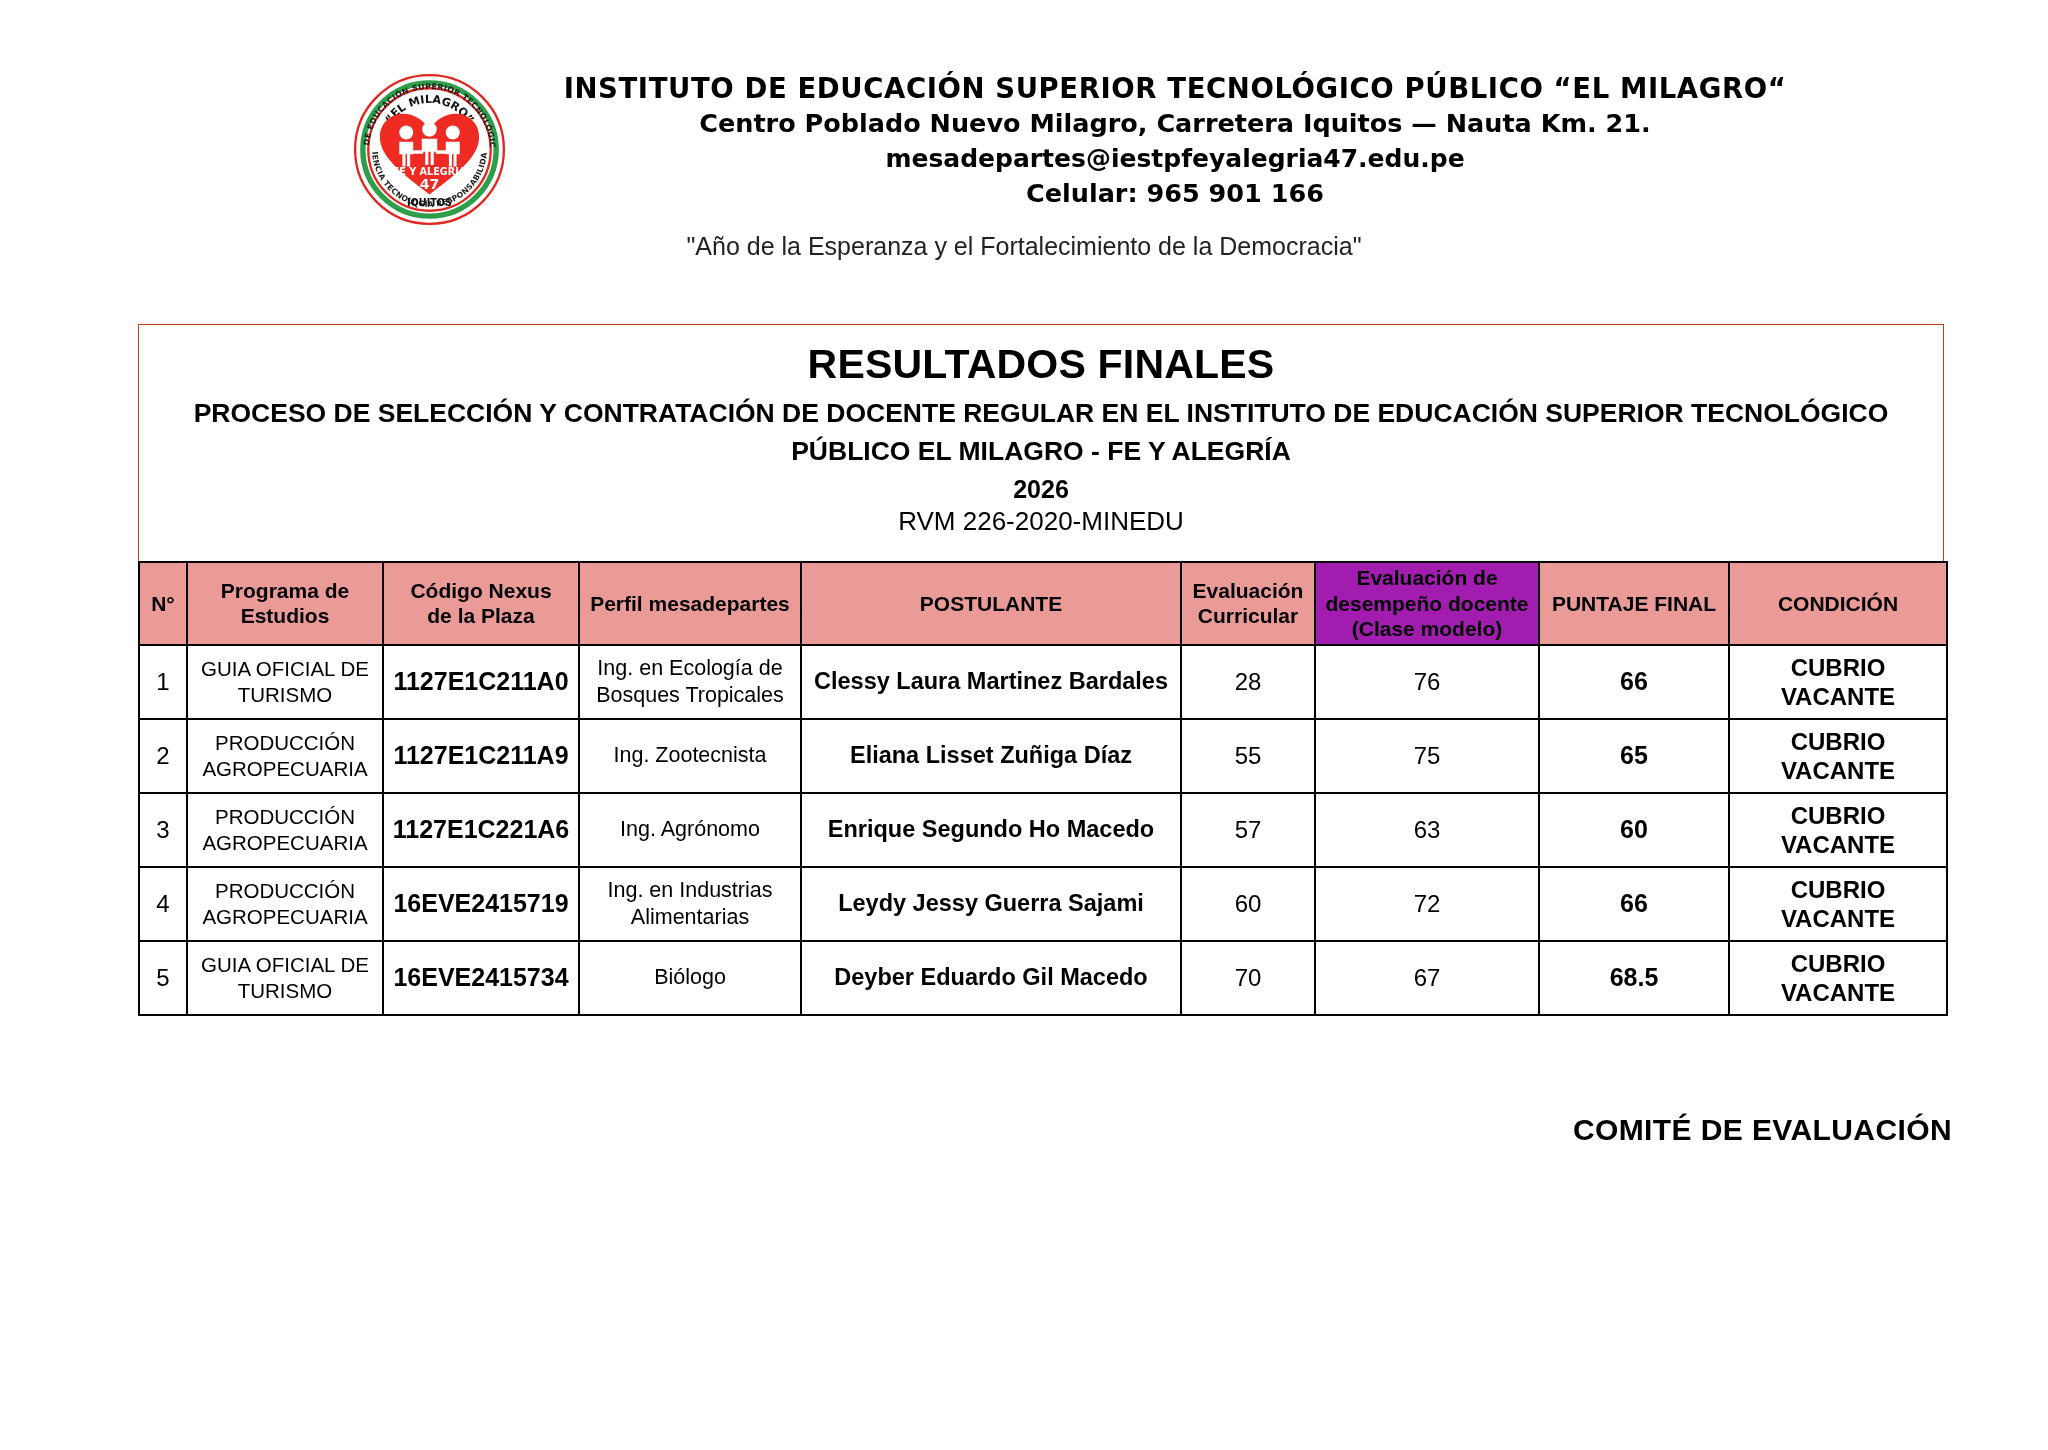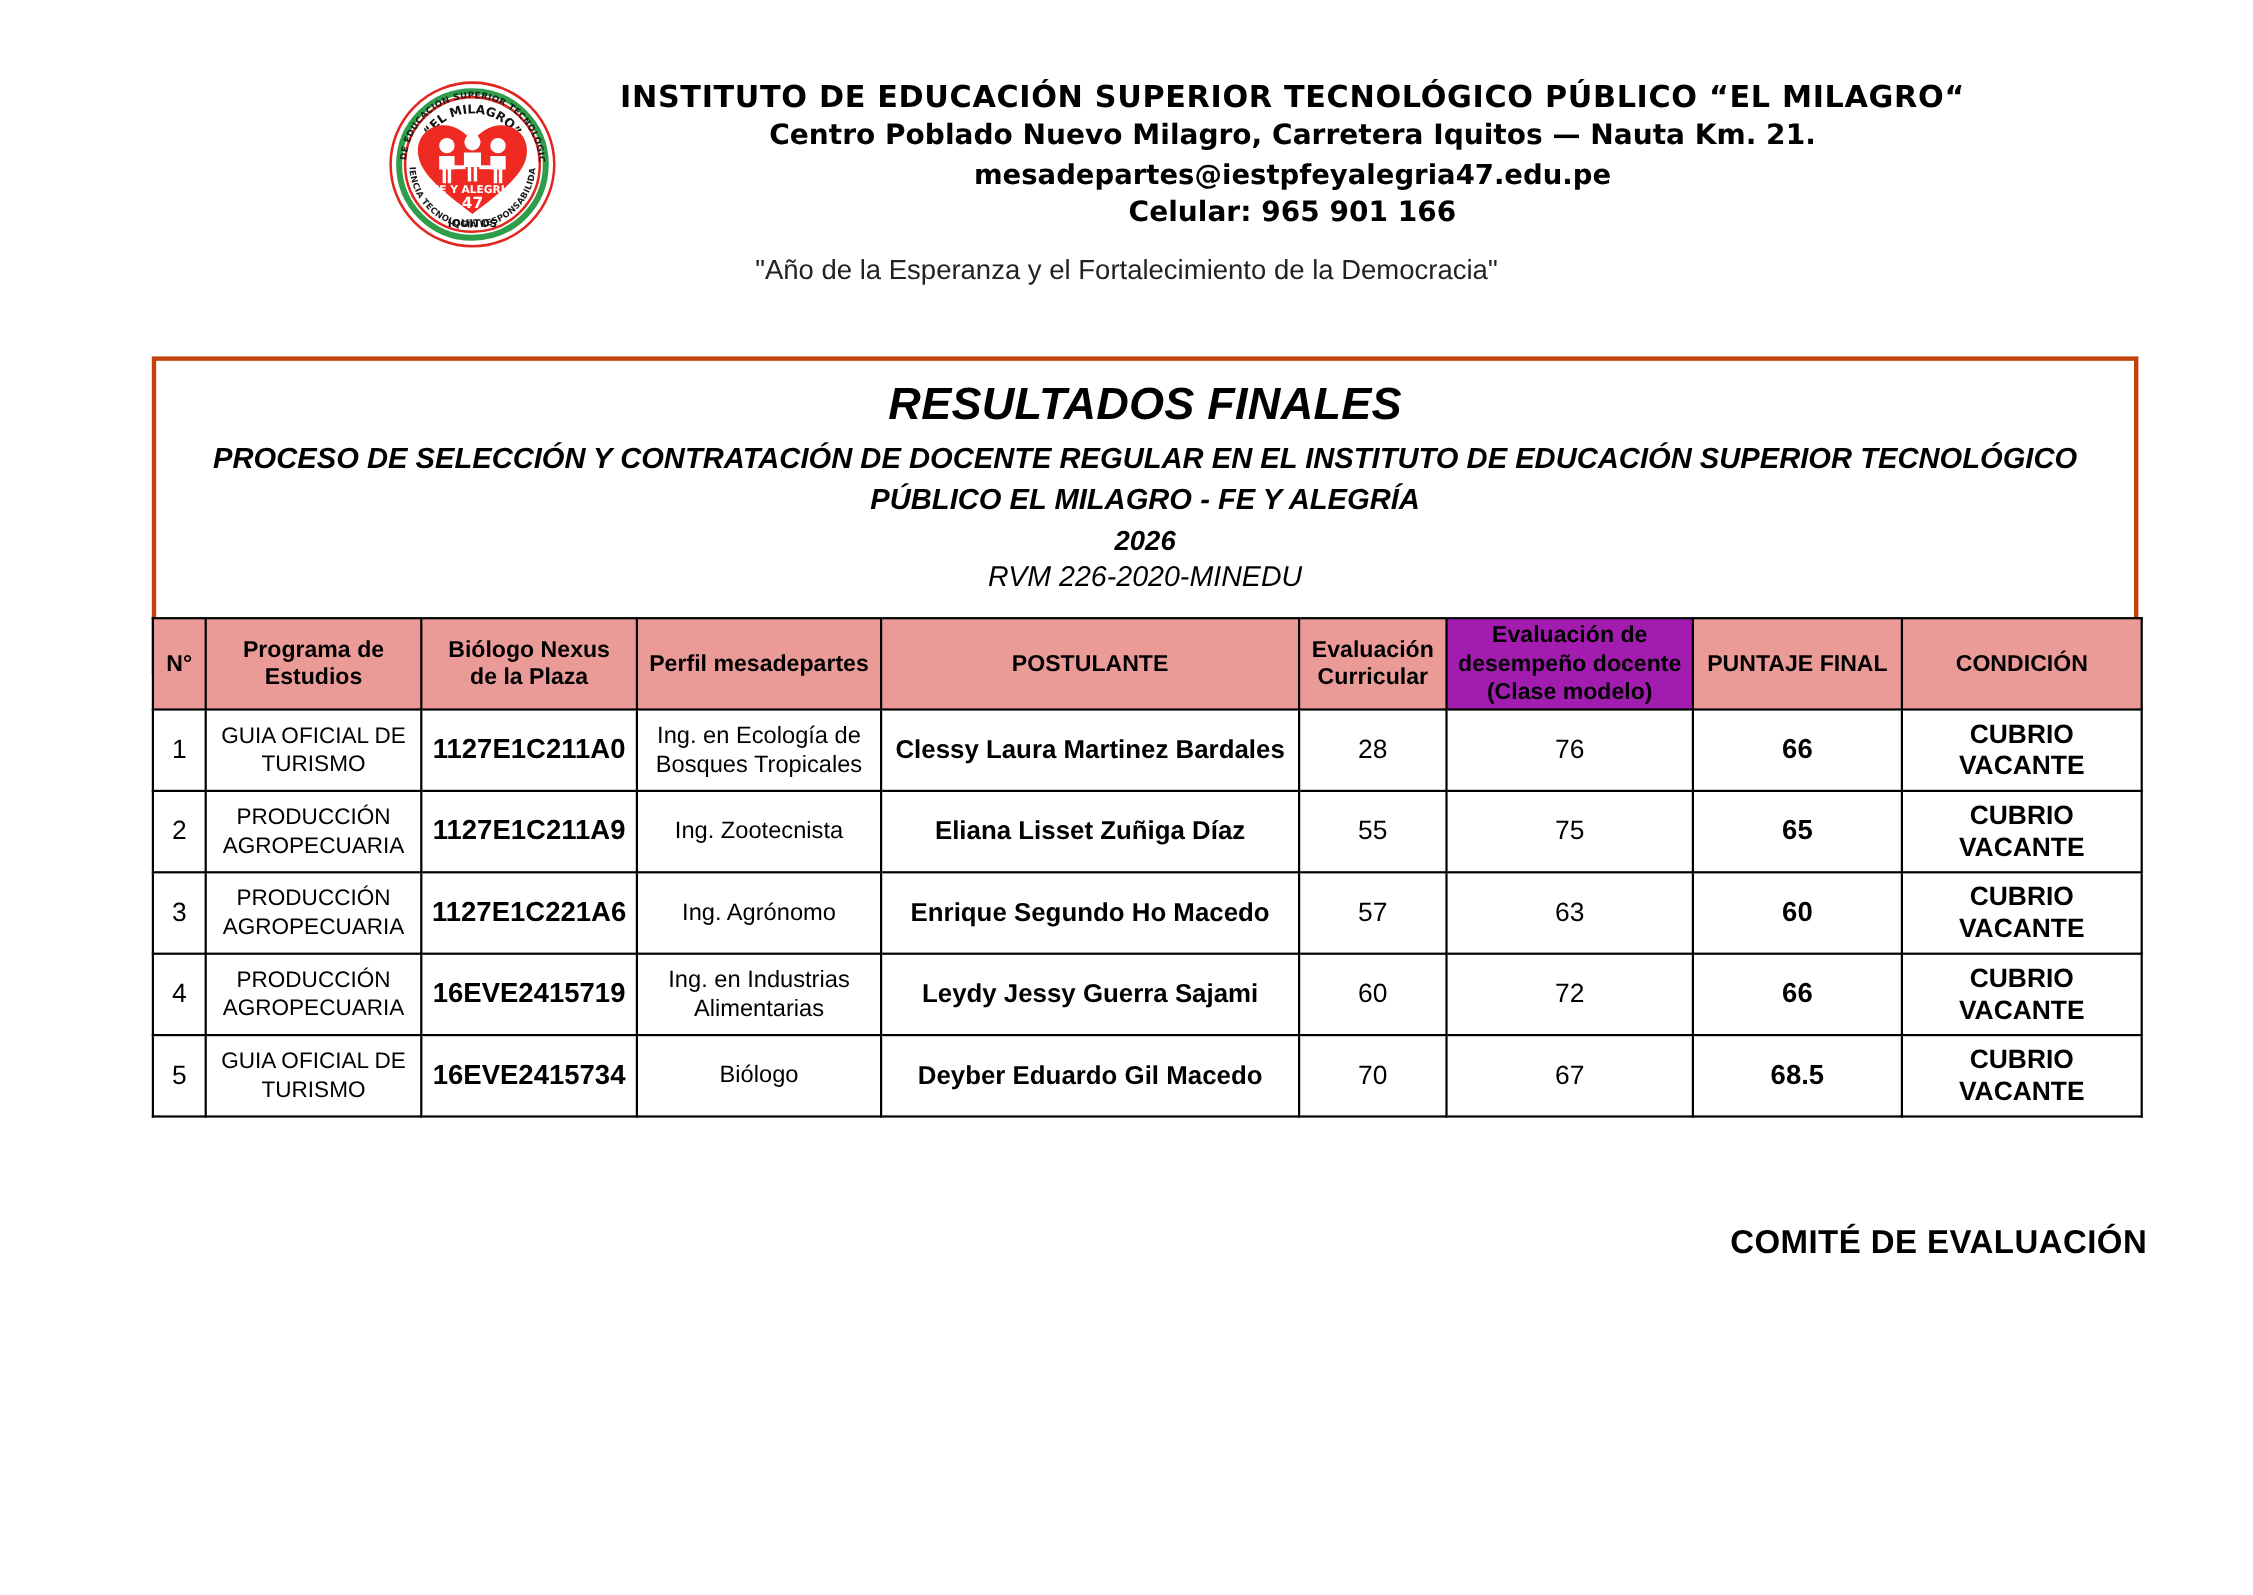--- a/index.html
+++ b/index.html
@@ -80,24 +80,23 @@
     color: #222222;
   }
 
   
   .title-block {
     position: absolute;
     left: 138px;
     top: 324px;
     width: 1806px;
     height: 289px;
-    border: 4px solid #c2410c;
+    border: 1px solid #c2410c;
     box-sizing: border-box;
     background: #ffffff;
-    font-style: italic;
   }
   .t-main {
     text-align: center;
     font-family: "Liberation Sans", sans-serif;
     font-weight: bold;
     font-size: 41px;
     margin-top: 16px;
     letter-spacing: 0.2px;
   }
   .t-sub {
@@ -273,21 +272,21 @@
   <thead>
     <tr>
       <th style="background: rgb(235, 155, 151);">
         <span>N°</span>
       </th>
       <th style="background: rgb(235, 155, 151);">
         <span>Programa de</span><br>
         <span>Estudios</span>
       </th>
       <th style="background: rgb(235, 155, 151);">
-        <span>Biólogo Nexus</span><br>
+        <span>Código Nexus</span><br>
         <span>de la Plaza</span>
       </th>
       <th style="background: rgb(235, 155, 151);">
         <span>Perfil mesadepartes</span>
       </th>
       <th style="background: rgb(235, 155, 151);">
         <span>POSTULANTE</span>
       </th>
       <th style="background: rgb(235, 155, 151);">
         <span>Evaluación</span><br>

